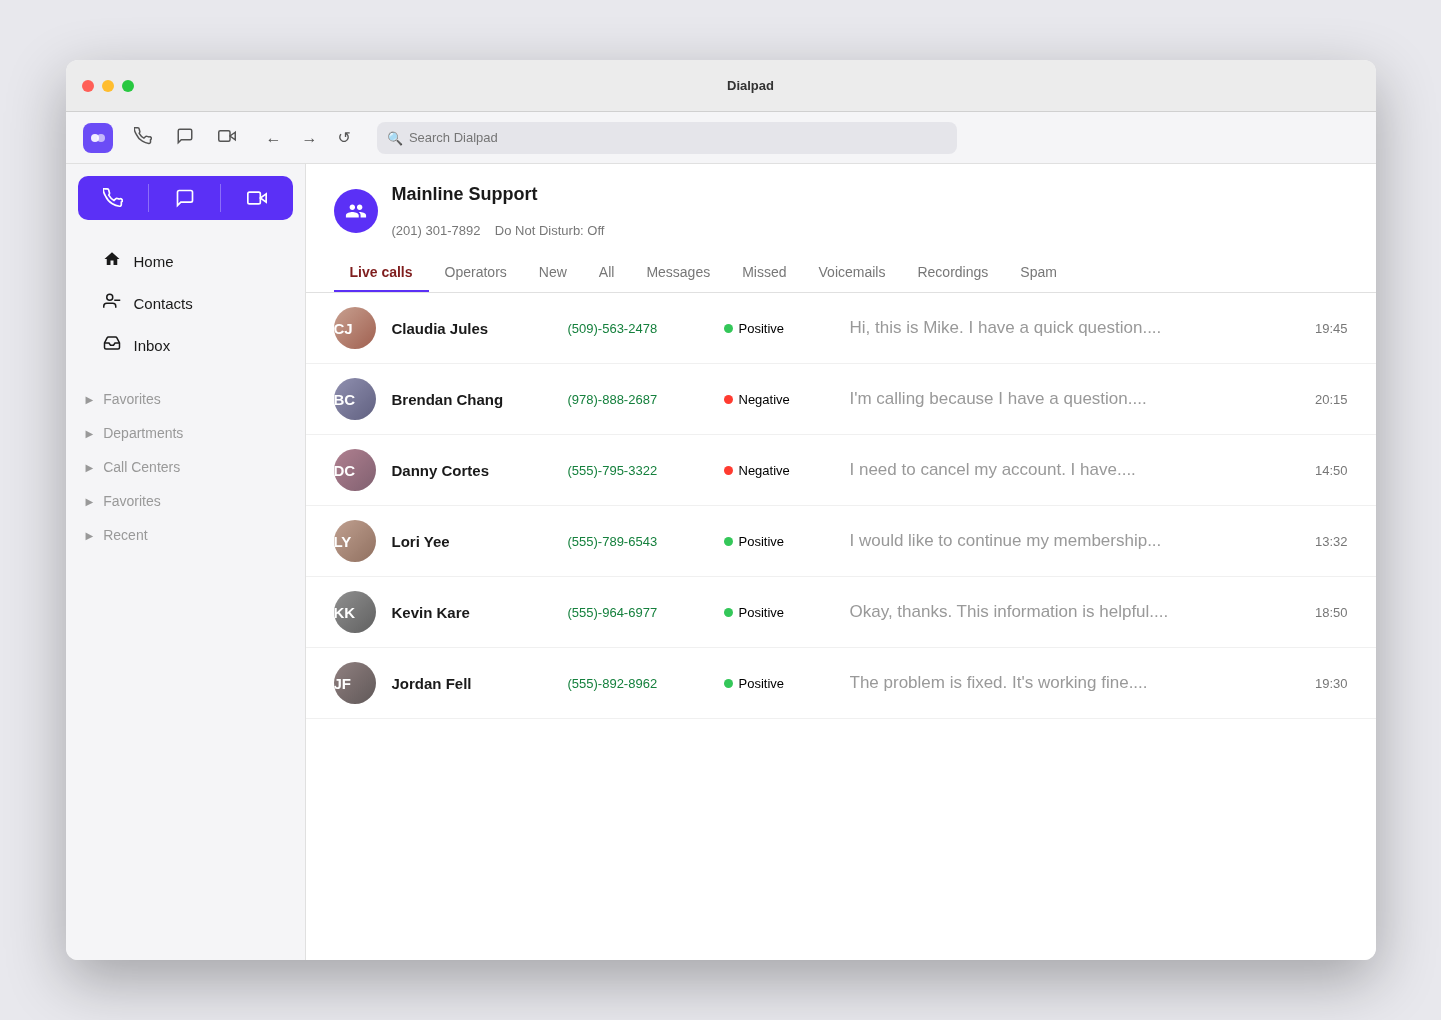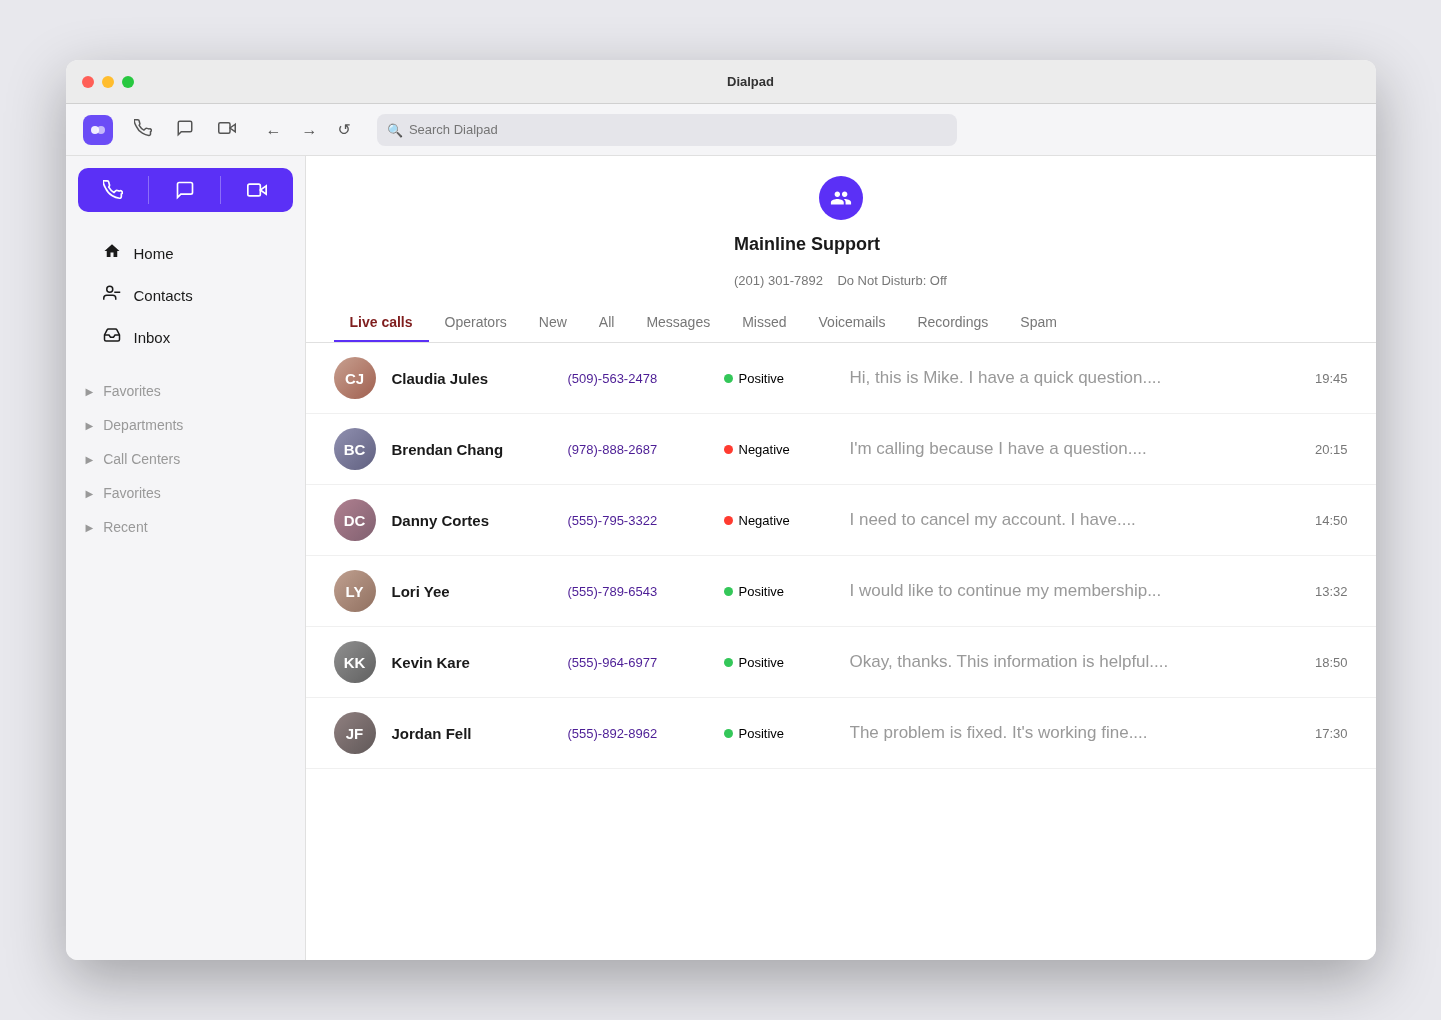--- a/index.html
+++ b/index.html
@@ -16,21 +16,21 @@
       height: 900px;
       background: #f5f5f7;
       border-radius: 12px;
       box-shadow: 0 20px 60px rgba(0,0,0,0.3);
       overflow: hidden;
       display: flex;
       flex-direction: column;
     }
     .titlebar {
       background: #ececec;
-      height: 44px;
+      height: 52px;
       display: flex;
       align-items: center;
       padding: 0 16px;
       gap: 8px;
       border-bottom: 1px solid #d0d0d0;
       flex-shrink: 0;
     }
     .traffic-light {
       width: 12px; height: 12px; border-radius: 50%; cursor: pointer;
     }
@@ -191,21 +191,20 @@
     .content-header {
       padding: 20px 28px 0;
       border-bottom: 1px solid #e0e0e0;
       flex-shrink: 0;
     }
     .profile-row {
       display: flex;
       align-items: center;
       gap: 14px;
       margin-bottom: 16px;
-      flex-direction: column;
     }
     .profile-avatar {
       width: 44px; height: 44px;
       background: #5b30f6;
       border-radius: 50%;
       display: flex;
       align-items: center;
       justify-content: center;
       color: white;
       font-size: 20px;
@@ -251,35 +250,34 @@
       gap: 16px;
     }
     .caller-avatar {
       width: 42px; height: 42px;
       border-radius: 50%;
       background: #ddd;
       flex-shrink: 0;
       overflow: hidden;
       display: flex;
       align-items: center;
-      justify-content: center;
       font-size: 16px;
       color: #777;
     }
     .caller-name {
       width: 160px;
       font-size: 15px;
       font-weight: 600;
       color: #1a1a1a;
       flex-shrink: 0;
     }
     .caller-phone {
       width: 140px;
       font-size: 13px;
-      color: #4c1d95;
+      color: #15803d;
       flex-shrink: 0;
     }
     .sentiment {
       width: 110px;
       display: flex;
       align-items: center;
       gap: 6px;
       font-size: 13px;
       font-weight: 400;
       flex-shrink: 0;
@@ -556,19 +554,19 @@
           <div class="caller-avatar av-jordan">
             <span class="avatar-initials">JF</span>
           </div>
           <div class="caller-name">Jordan Fell</div>
           <div class="caller-phone">(555)-892-8962</div>
           <div class="sentiment">
             <span class="sentiment-dot dot-positive"></span>
             <span>Positive</span>
           </div>
           <div class="call-preview">The problem is fixed. It's working fine....</div>
-          <div class="call-time">17:30</div>
+          <div class="call-time">19:30</div>
         </div>
 
       </div>
     </div>
   </div>
 </div>
 
 </body></html>

